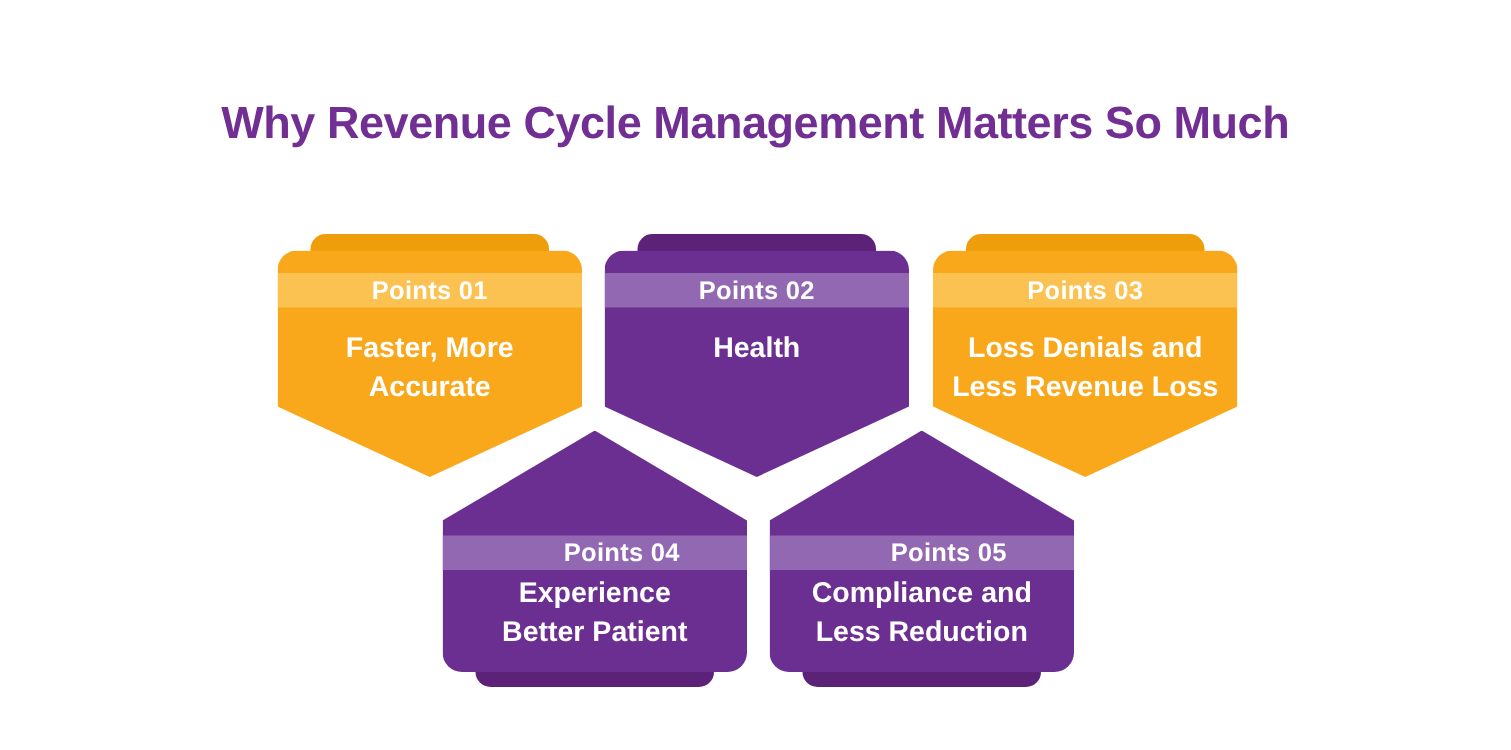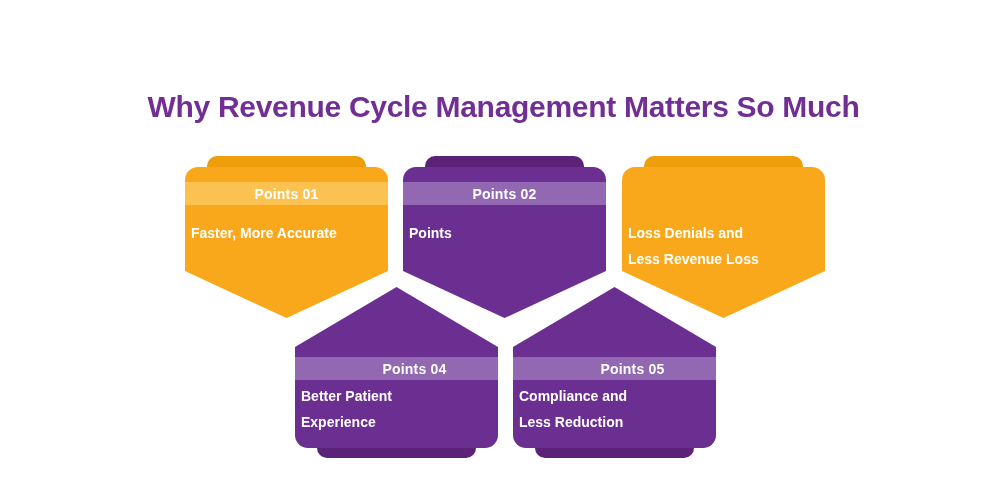--- a/index.html
+++ b/index.html
@@ -11,21 +11,20 @@
     font-family: "Liberation Sans", sans-serif;
   }
   .title {
     position: absolute;
     top: 66px; left: 0; width: 100%;
     text-align: center;
     font-size: 30px;
     font-weight: bold;
     letter-spacing: -0.3px;
     color: var(--title_color, #722F93);
-    margin-top: 24px;
   }
   .card { position: absolute; width: 203px; }
   .card.top    { top: 156px; height: 162px; }
   .card.bottom { top: 287px; height: 171px; }
 
   .tab { position: absolute; left: 22px; right: 22px; height: 30px; }
   .card.top .tab    { top: 0;    border-radius: 10px 10px 0 0; }
   .card.bottom .tab { bottom: 0; border-radius: 0 0 10px 10px; }
 
   .main { position: absolute; left: 0; right: 0; }
@@ -41,31 +40,31 @@
   }
 
   .band {
     position: absolute; left: 0; right: 0; height: 23px;
     display: flex; align-items: center; justify-content: center;
   }
   .card.top .band    { top: 15px; }
   .card.bottom .band { top: 70px; padding-left: 36px; }
 
   .badge {
-    font-size: 14px;
+    font-size: 17px;
     font-weight: bold;
     color: var(--card_text, #ffffff);
     letter-spacing: 0.2px;
   }
   .body-text {
     position: absolute; left: 6px; right: 6px;
-    text-align: left;
+    text-align: center;
     color: var(--card_text, #ffffff);
     font-weight: bold;
-    font-size: 14px;
+    font-size: 19px;
     line-height: 26px;
   }
   .card.top .body-text    { top: 53px; }
   .card.bottom .body-text { top: 96px; }
 
   .theme-orange .main { background: var(--orange_base, #F9A81B); }
   .theme-orange .tab  { background: var(--orange_tab,  #EE9D0B); }
   .theme-orange .band { background: var(--orange_band, #FBC151); }
   .theme-purple .main { background: var(--purple_base, #6B2E91); }
   .theme-purple .tab  { background: var(--purple_tab,  #5C2278); }
@@ -88,44 +87,47 @@
   </div>
 </div>
 
 <div class="card top theme-purple" style="left:403px">
   <div class="tab"></div>
   <div class="main">
     <div class="band">
       <span class="badge">Points 02</span>
     </div>
     <div class="body-text">
-      <div>Points</div>
+      <div>Health</div>
     </div>
   </div>
 </div>
 
 <div class="card top theme-orange" style="left:622px">
   <div class="tab"></div>
   <div class="main">
+    <div class="band">
+      <span class="badge">Points 03</span>
+    </div>
     <div class="body-text">
       <div>Loss Denials and</div>
       <div>Less Revenue Loss</div>
     </div>
   </div>
 </div>
 
 <div class="card bottom theme-purple" style="left:295px">
   <div class="tab"></div>
   <div class="main">
     <div class="band">
       <span class="badge">Points 04</span>
     </div>
     <div class="body-text">
+      <div>Experience</div>
       <div>Better Patient</div>
-      <div>Experience</div>
     </div>
   </div>
 </div>
 
 <div class="card bottom theme-purple" style="left:513px">
   <div class="tab"></div>
   <div class="main">
     <div class="band">
       <span class="badge">Points 05</span>
     </div>

